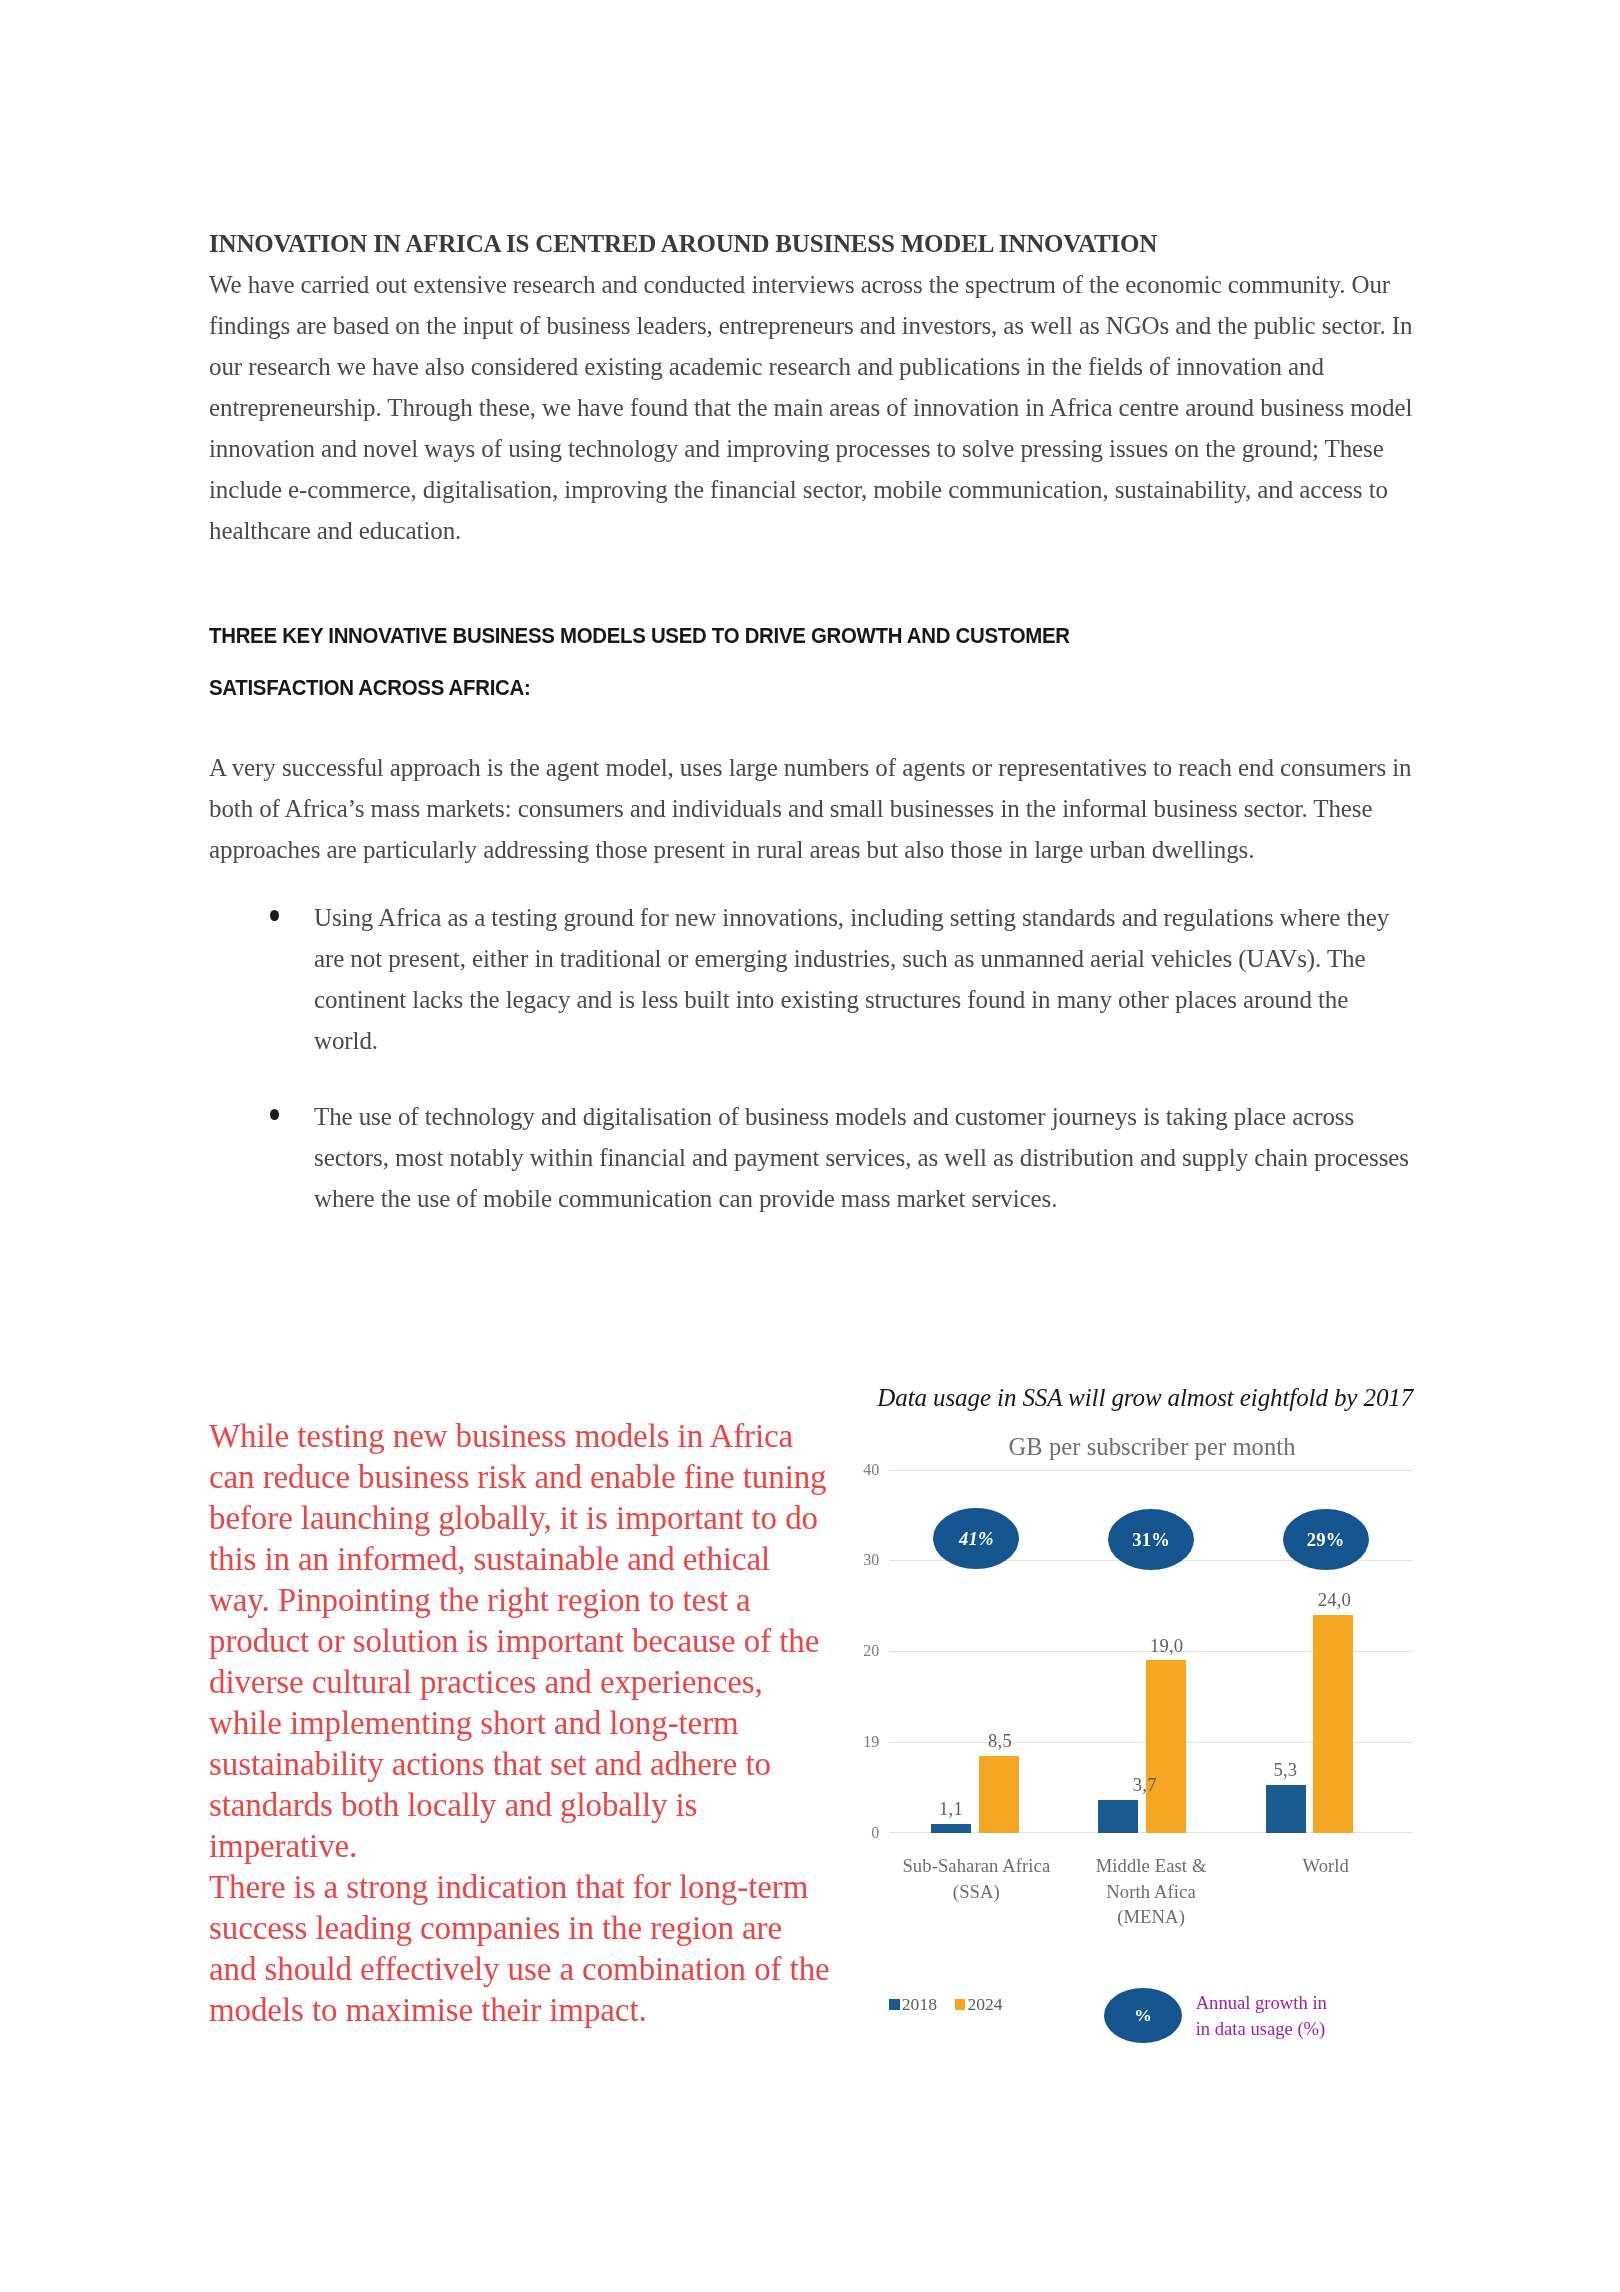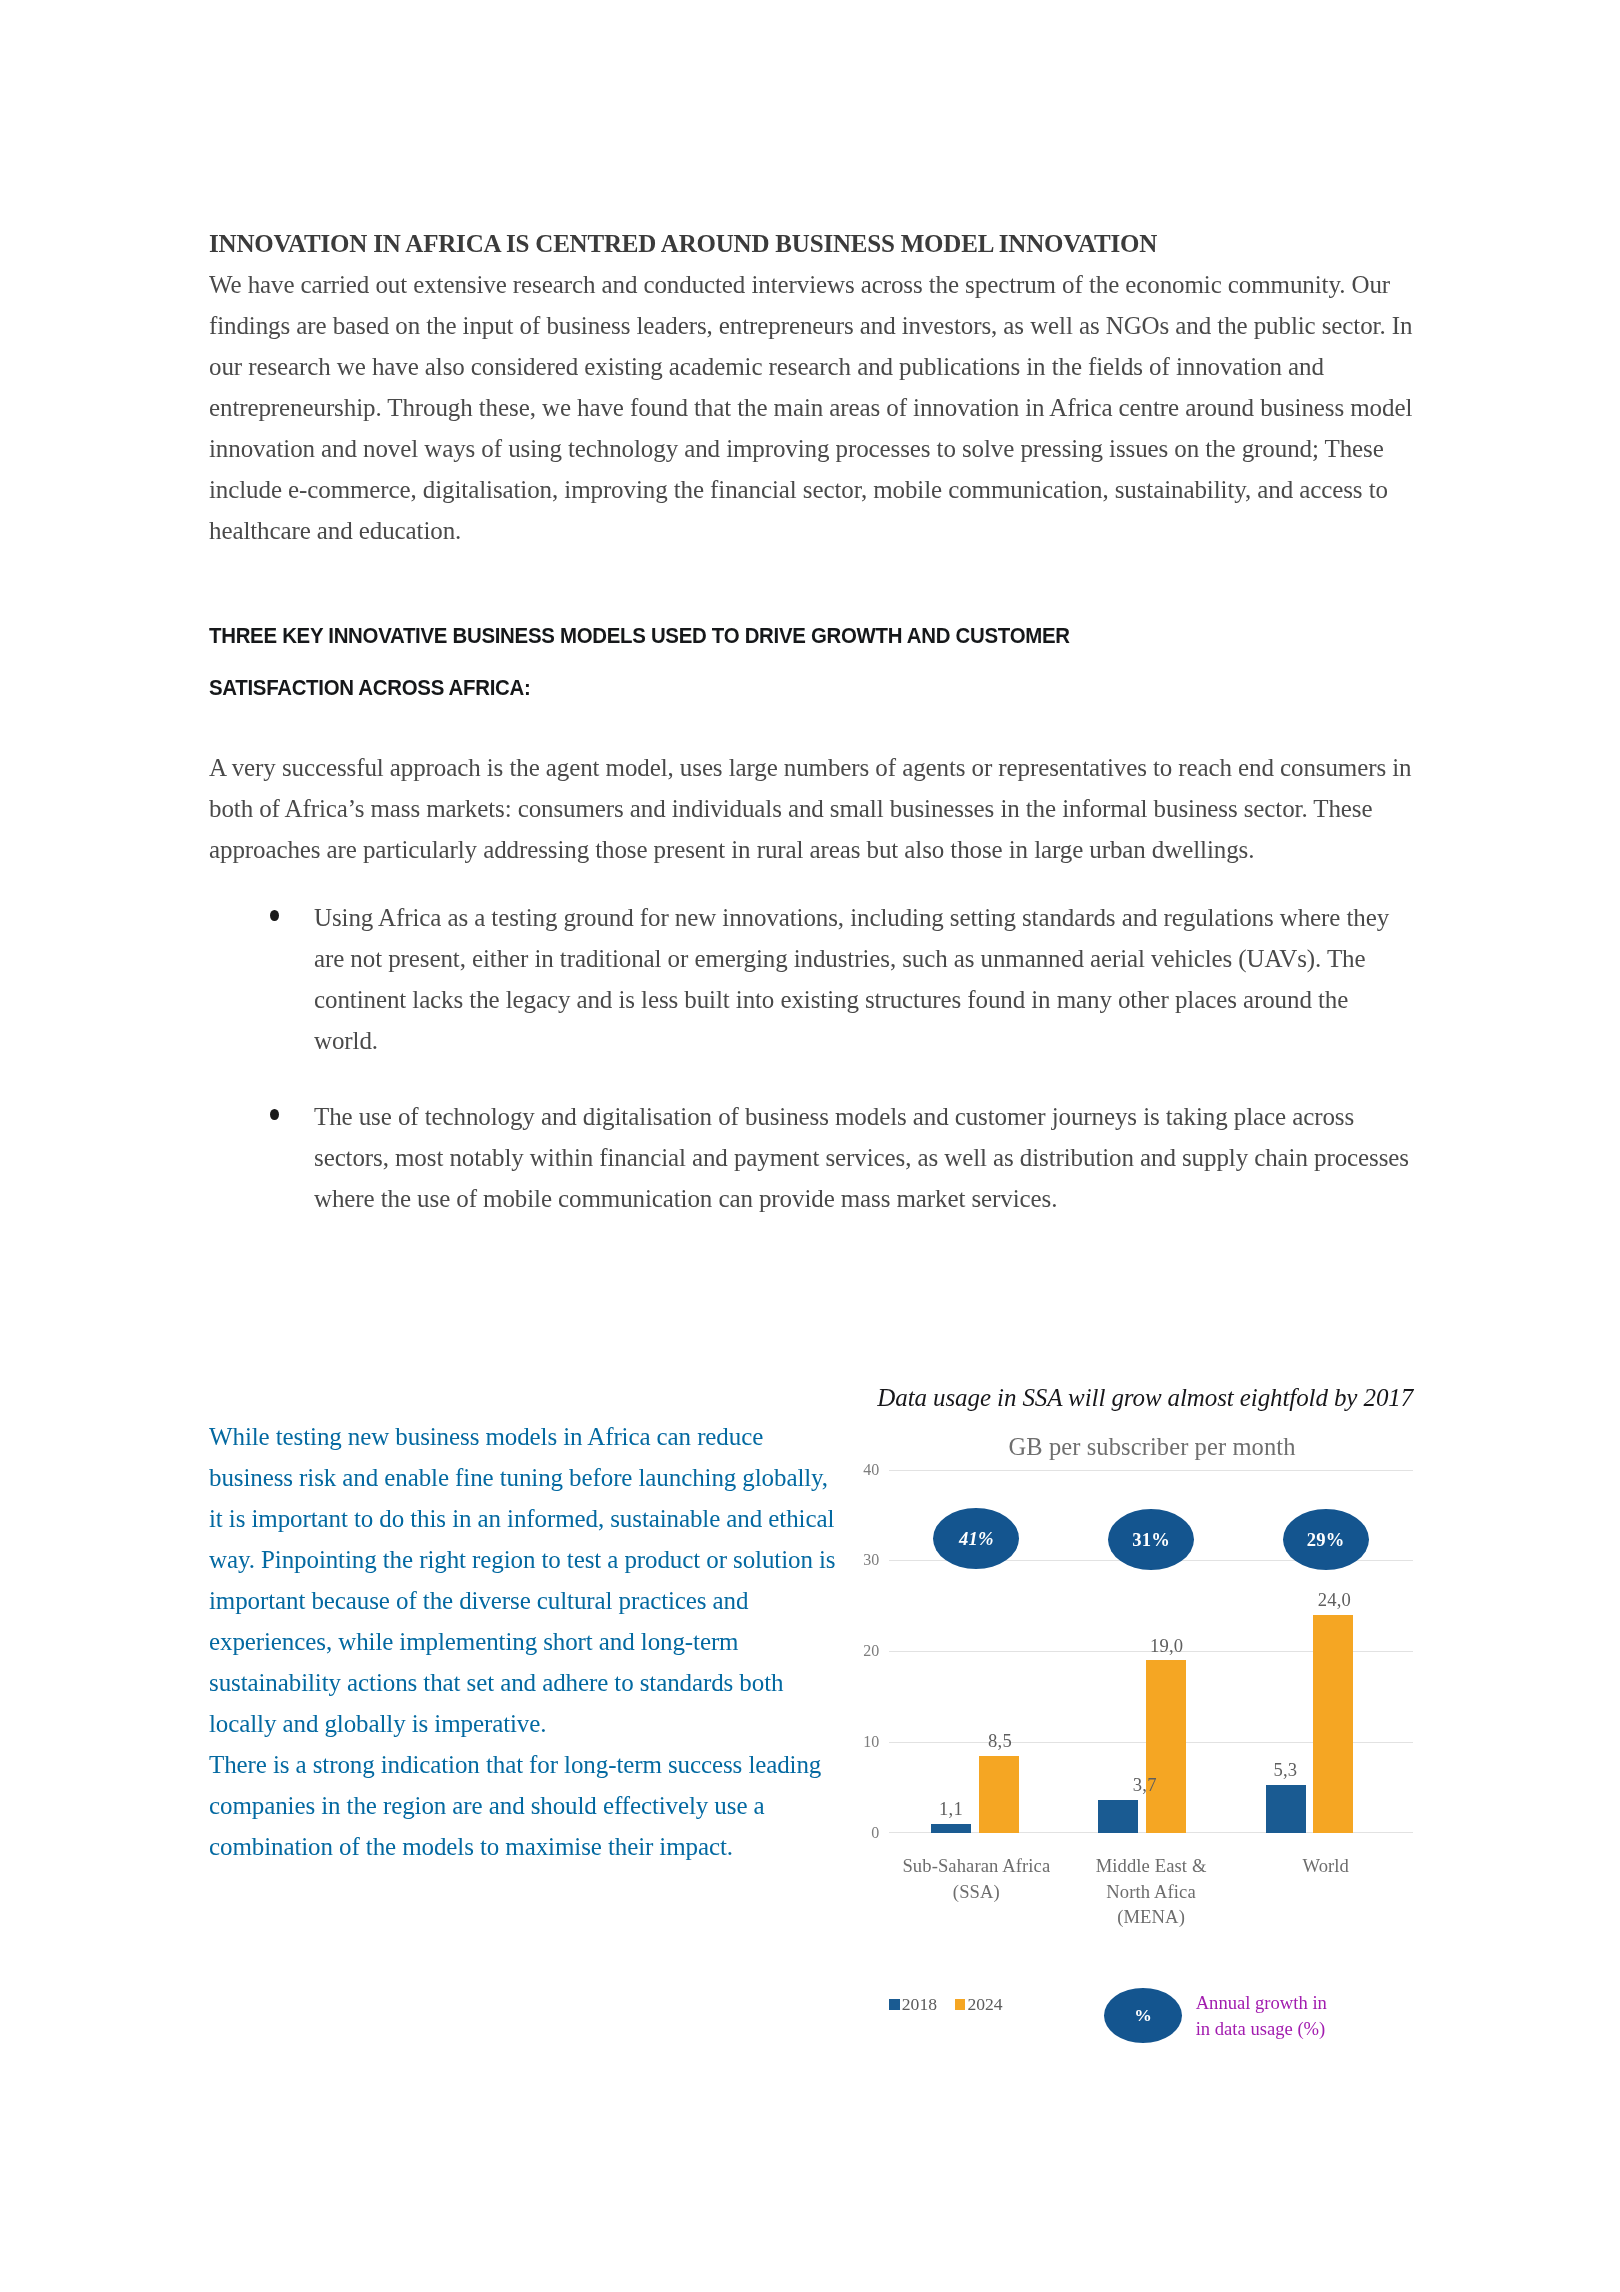--- a/index.html
+++ b/index.html
@@ -100,23 +100,23 @@
     width: 1210px;
     height: 706px;
   }
 
   .lower-left {
     position: absolute;
     left: 0;
     top: 36px;
     width: 627px;
     font-family: "Liberation Serif", serif;
-    font-size: 25px;
+    font-size: 33px;
     line-height: 41px;
-    color: #0369a1;
+    color: #ef4444;
     letter-spacing: -0.1px;
   }
   .lower-left p { margin: 0; }
 
   
   .chart-block {
     position: absolute;
     left: 623px;
     top: 0;
     width: 587px;
@@ -357,21 +357,21 @@
       <div class="chart-title">Data usage in SSA will grow almost eightfold by 2017</div>
 
       <div class="chart-subtitle">GB per subscriber per month</div>
 
       <div class="plot-wrap">
 
         <div class="y-axis">
           <div class="y-tick" style="top:0px;">40</div>
           <div class="y-tick" style="top:90px;">30</div>
           <div class="y-tick" style="top:181px;">20</div>
-          <div class="y-tick" style="top:272px;">10</div>
+          <div class="y-tick" style="top:272px;">19</div>
           <div class="y-tick" style="top:363px;">0</div>
         </div>
 
         <div class="plot-area">
           <div class="gridline" style="top:0px;"></div>
           <div class="gridline" style="top:90px;"></div>
           <div class="gridline" style="top:181px;"></div>
           <div class="gridline" style="top:272px;"></div>
           <div class="gridline" style="top:362px;"></div>
 

